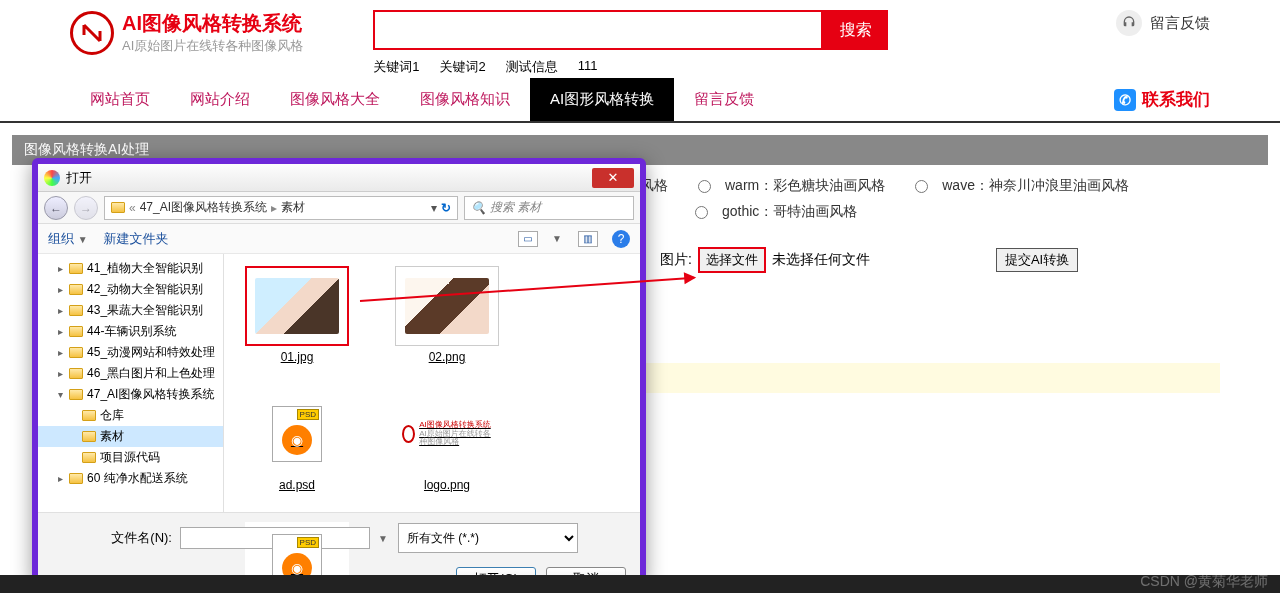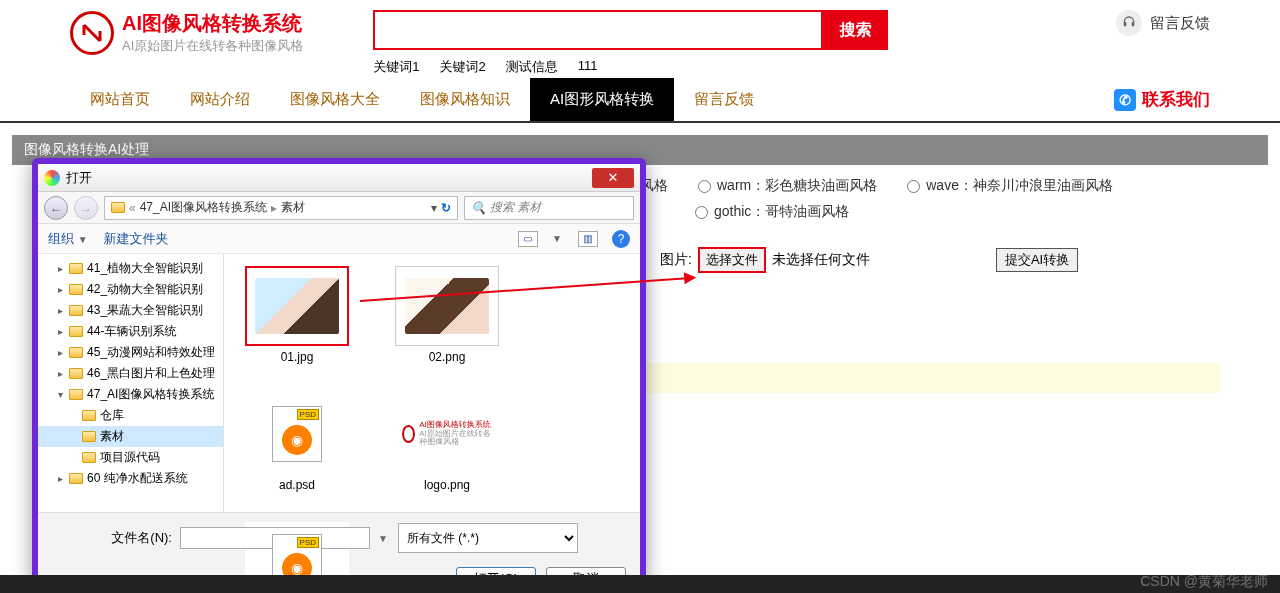--- a/index.html
+++ b/index.html
@@ -8,37 +8,37 @@
 
 .header { display: flex; align-items: flex-start; padding: 10px 70px 0 70px; height: 78px; }
 .logo { display: flex; align-items: center; gap: 8px; }
 .logo-icon { width: 44px; height: 44px; border-radius: 50%; background: #fff; border: 3px solid #c00; display: flex; align-items: center; justify-content: center; color: #c00; }
 .logo-text { display: flex; flex-direction: column; }
 .logo-title { color: #e60012; font-size: 20px; font-weight: bold; }
 .logo-sub { color: #999; font-size: 13px; }
 .search-area { margin-left: 70px; display: flex; flex-direction: column; }
 .search-box { display: flex; }
 .search-input { width: 450px; height: 40px; border: 2px solid #e60012; padding: 0 8px; outline: none; }
-.search-btn { width: 65px; height: 40px; background: #e60012; color: #fff; border: none; font-size: 16px; cursor: pointer; font-weight: bold; }
+.search-btn { width: 65px; height: 40px; background: #e60012; color: #fff; border: none; font-size: 16px; cursor: pointer; }
 .keywords { display: flex; gap: 20px; margin-top: 8px; color: #000000; font-size: 13px; }
 .feedback { margin-left: auto; display: flex; align-items: center; gap: 8px; color: #333; font-size: 15px; }
 .headset-icon { width: 26px; height: 26px; border-radius: 50%; background: #eee; display: flex; align-items: center; justify-content: center; }
 
 
 .nav { display: flex; padding: 0 70px; border-bottom: 2px solid #333; align-items: center; }
-.nav-item { padding: 12px 20px; color: #a16207; font-size: 15px; cursor: pointer; }
+.nav-item { padding: 12px 20px; color: #be185d; font-size: 15px; cursor: pointer; }
 .nav-item.active { background: #000; color: #fff; }
 .contact { margin-left: auto; display: flex; align-items: center; gap: 6px; color: #e60012; font-size: 17px; font-weight: bold; }
 .contact-icon { width: 22px; height: 22px; background: #1e90ff; border-radius: 4px; display: flex; align-items: center; justify-content: center; color: #fff; font-size: 14px; }
 
 
 .main { padding: 0; position: relative; }
 .section-head { background: #888; color: #fff; padding: 6px 12px; font-size: 14px; margin: 12px 12px 8px 12px; }
 .styles { display: flex; gap: 30px; padding: 4px 20px 8px 640px; font-size: 14px; color: #333; flex-wrap: wrap; }
-.styles label { display: flex; align-items: center; gap: 4px; }
+.styles label { display: flex; align-items: center; gap: 12px; }
 .styles input[type=radio] { margin-right: 2px; }
 .upload-row { padding: 18px 0 0 660px; display: flex; align-items: center; gap: 6px; font-size: 14px; }
 .choose-btn { border: 2px solid #e60012; padding: 2px 6px; background: #f0f0f0; cursor: pointer; font-size: 13px; }
 .submit-btn { border: 1px solid #555; padding: 2px 8px; background: #f0f0f0; cursor: pointer; font-size: 13px; margin-left: 120px; }
 .placeholder-bar { background: #fffbe0; height: 30px; margin: 90px 60px 0 640px; }
 
 
 .dialog { position: absolute; left: 12px; top: 158px; width: 614px; height: 425px; background: #fff; border: 6px solid #6d28d9; box-shadow: 0 4px 20px rgba(0,0,0,0.4); border-radius: 6px 6px 0 0; overflow: hidden; margin-left: 20px; }
 .dlg-title { height: 28px; background: linear-gradient(#fdfdfd,#eaeaea); display: flex; align-items: center; padding: 0 6px; font-size: 13px; border-bottom: 1px solid #ccc; }
 .dlg-title-icon { width: 16px; height: 16px; border-radius: 50%; background: conic-gradient(#f44,#4af,#4f4,#ff4,#f44); margin-right: 6px; }
@@ -55,21 +55,21 @@
 .toolbar-spacer { flex: 1; }
 .view-icon { width: 20px; height: 16px; display: flex; align-items: center; justify-content: center; border: 1px solid #aaa; background: #fff; cursor: pointer; font-size: 10px; }
 .help-icon { width: 18px; height: 18px; border-radius: 50%; background: #2b7de9; color: #fff; display: flex; align-items: center; justify-content: center; font-size: 12px; cursor: pointer; }
 .dlg-body { display: flex; height: 258px; }
 .tree { width: 186px; border-right: 1px solid #e0e0e0; overflow-y: auto; padding: 4px 0; font-size: 12px; }
 .tree-item { display: flex; align-items: center; padding: 2px 6px 2px 20px; gap: 4px; white-space: nowrap; overflow: hidden; cursor: pointer; }
 .tree-item.sel { background: #cde8ff; }
 .tree-item.sub { padding-left: 38px; }
 .folder-icon { width: 14px; height: 11px; background: linear-gradient(#ffe9a8,#f5c242); border-radius: 1px; border: 1px solid #d4a017; flex-shrink: 0; }
 .file-grid { flex: 1; display: flex; flex-wrap: wrap; align-content: flex-start; gap: 30px 40px; padding: 12px 18px; }
-.file-item { width: 110px; display: flex; flex-direction: column; align-items: center; gap: 4px; font-size: 12px; cursor: pointer; }
+.file-item { width: 110px; display: flex; flex-direction: column; align-items: center; gap: 4px; font-size: 12px; cursor: pointer; text-decoration: underline; }
 .thumb { width: 104px; height: 80px; border: 1px solid #ccc; display: flex; align-items: center; justify-content: center; background: #fff; }
 .thumb.sel { border: 2px solid #e60012; }
 .photo1 { width: 84px; height: 56px; background: linear-gradient(135deg,#cfeeff 0%,#cfeeff 40%,#f3d9c9 40%,#f3d9c9 60%,#4a3528 60%); border-radius: 2px; }
 .photo2 { width: 84px; height: 56px; background: linear-gradient(135deg,#fdf6ee 0%,#fdf6ee 35%,#5b3a28 35%,#5b3a28 65%,#f3d9c9 65%); border-radius: 2px; }
 .psd-thumb { width: 50px; height: 56px; background: #fff; border: 1px solid #aaa; position: relative; display: flex; align-items: flex-end; justify-content: center; }
 .psd-badge { position: absolute; top: 2px; right: 2px; background: #ffcc00; color: #333; font-size: 8px; padding: 0 2px; border: 1px solid #aa8800; }
 .psd-eye { width: 30px; height: 30px; border-radius: 50%; background: #ff7f00; margin-bottom: 6px; display: flex; align-items: center; justify-content: center; color: #fff; font-size: 14px; }
 .logo-thumb { width: 90px; height: 40px; display: flex; align-items: center; gap: 4px; justify-content: center; }
 .logo-thumb .mini-icon { width: 18px; height: 18px; border-radius: 50%; border: 2px solid #c00; }
 .logo-thumb .mini-text { font-size: 8px; color: #c00; line-height: 1.1; }

